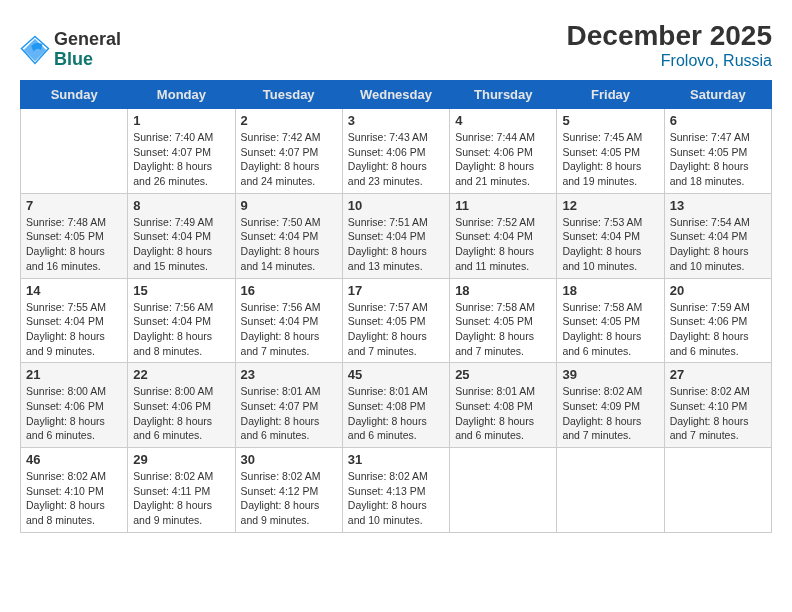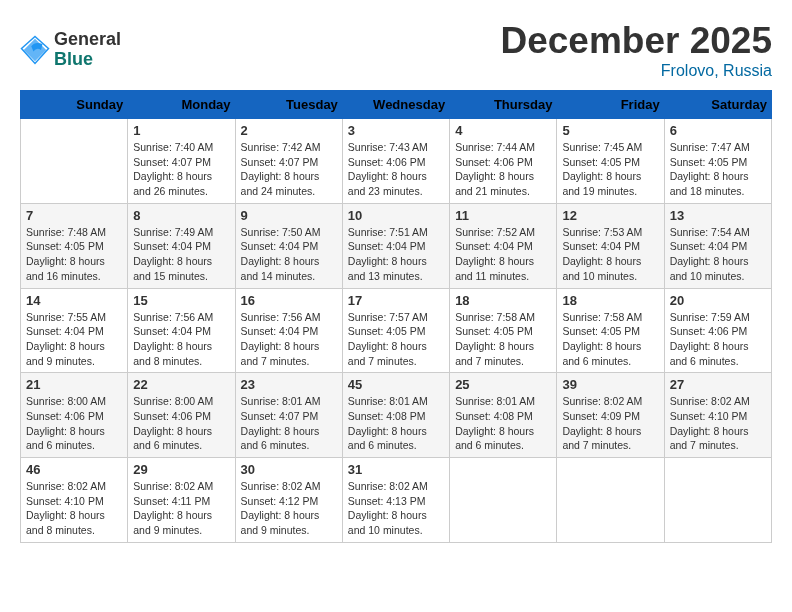--- a/index.html
+++ b/index.html
@@ -6,21 +6,21 @@
     body {
       font-family: Arial, sans-serif;
       background: #fff;
       width: 792px;
       min-height: 612px;
       padding: 20px;
     }
     .header {
       display: flex;
       justify-content: space-between;
-      align-items: center;
+      align-items: flex-end;
       margin-bottom: 10px;
     }
     .logo {
       display: flex;
       align-items: center;
     }
     .logo-text {
       display: flex;
       flex-direction: column;
       line-height: 1.1;
@@ -37,38 +37,38 @@
     }
     .logo-icon {
       width: 30px;
       height: 30px;
       margin-right: 4px;
     }
     .title-block {
       text-align: right;
     }
     .calendar-title {
-      font-size: 37px;
+      font-size: 28px;
       font-weight: bold;
       color: #333;
     }
     .calendar-subtitle {
       font-size: 16px;
       color: #0369a1;
     }
     table {
       width: 100%;
       border-collapse: collapse;
       font-size: 11px;
     }
     thead tr th {
       background-color: #1565C0;
-      color: #000000;
+      color: #e5e5e5;
       padding: 6px 4px;
-      text-align: right;
+      text-align: center;
       font-size: 13px;
       font-weight: bold;
       border: 1px solid #1565C0;
     }
     tbody tr td {
       border: 1px solid #ccc;
       vertical-align: top;
       padding: 4px 5px;
       height: 80px;
       background: #fff;

